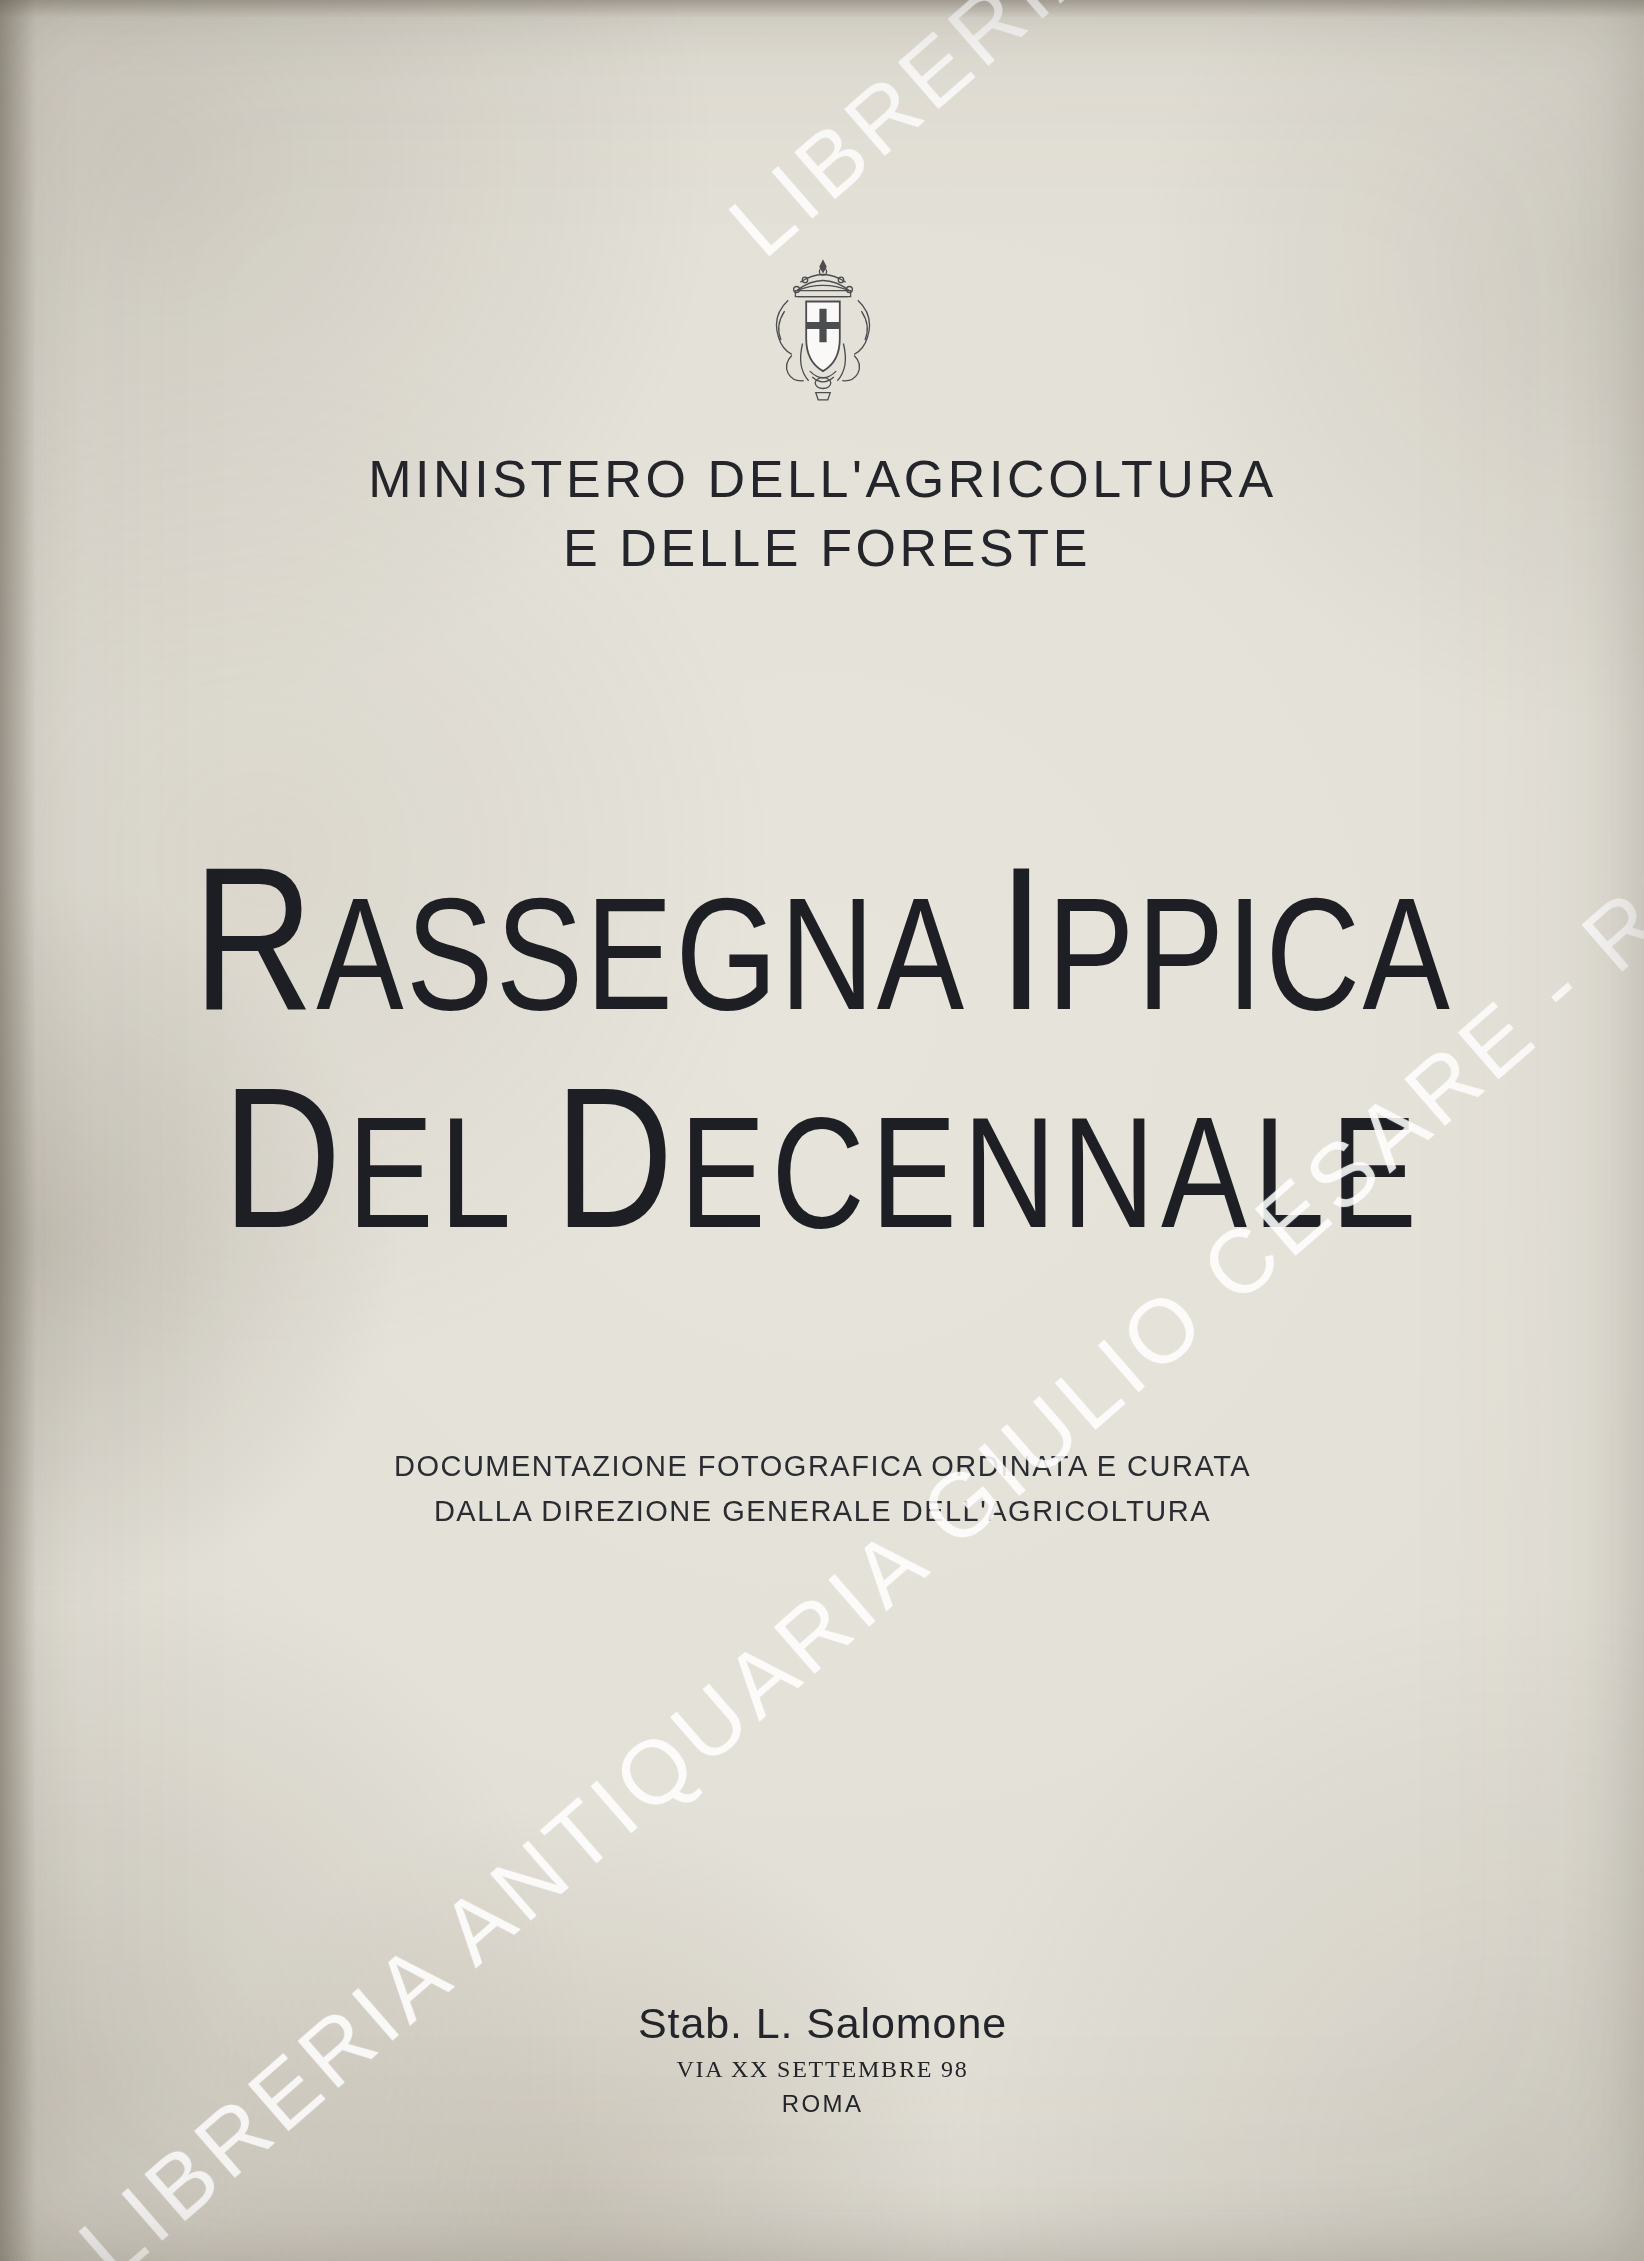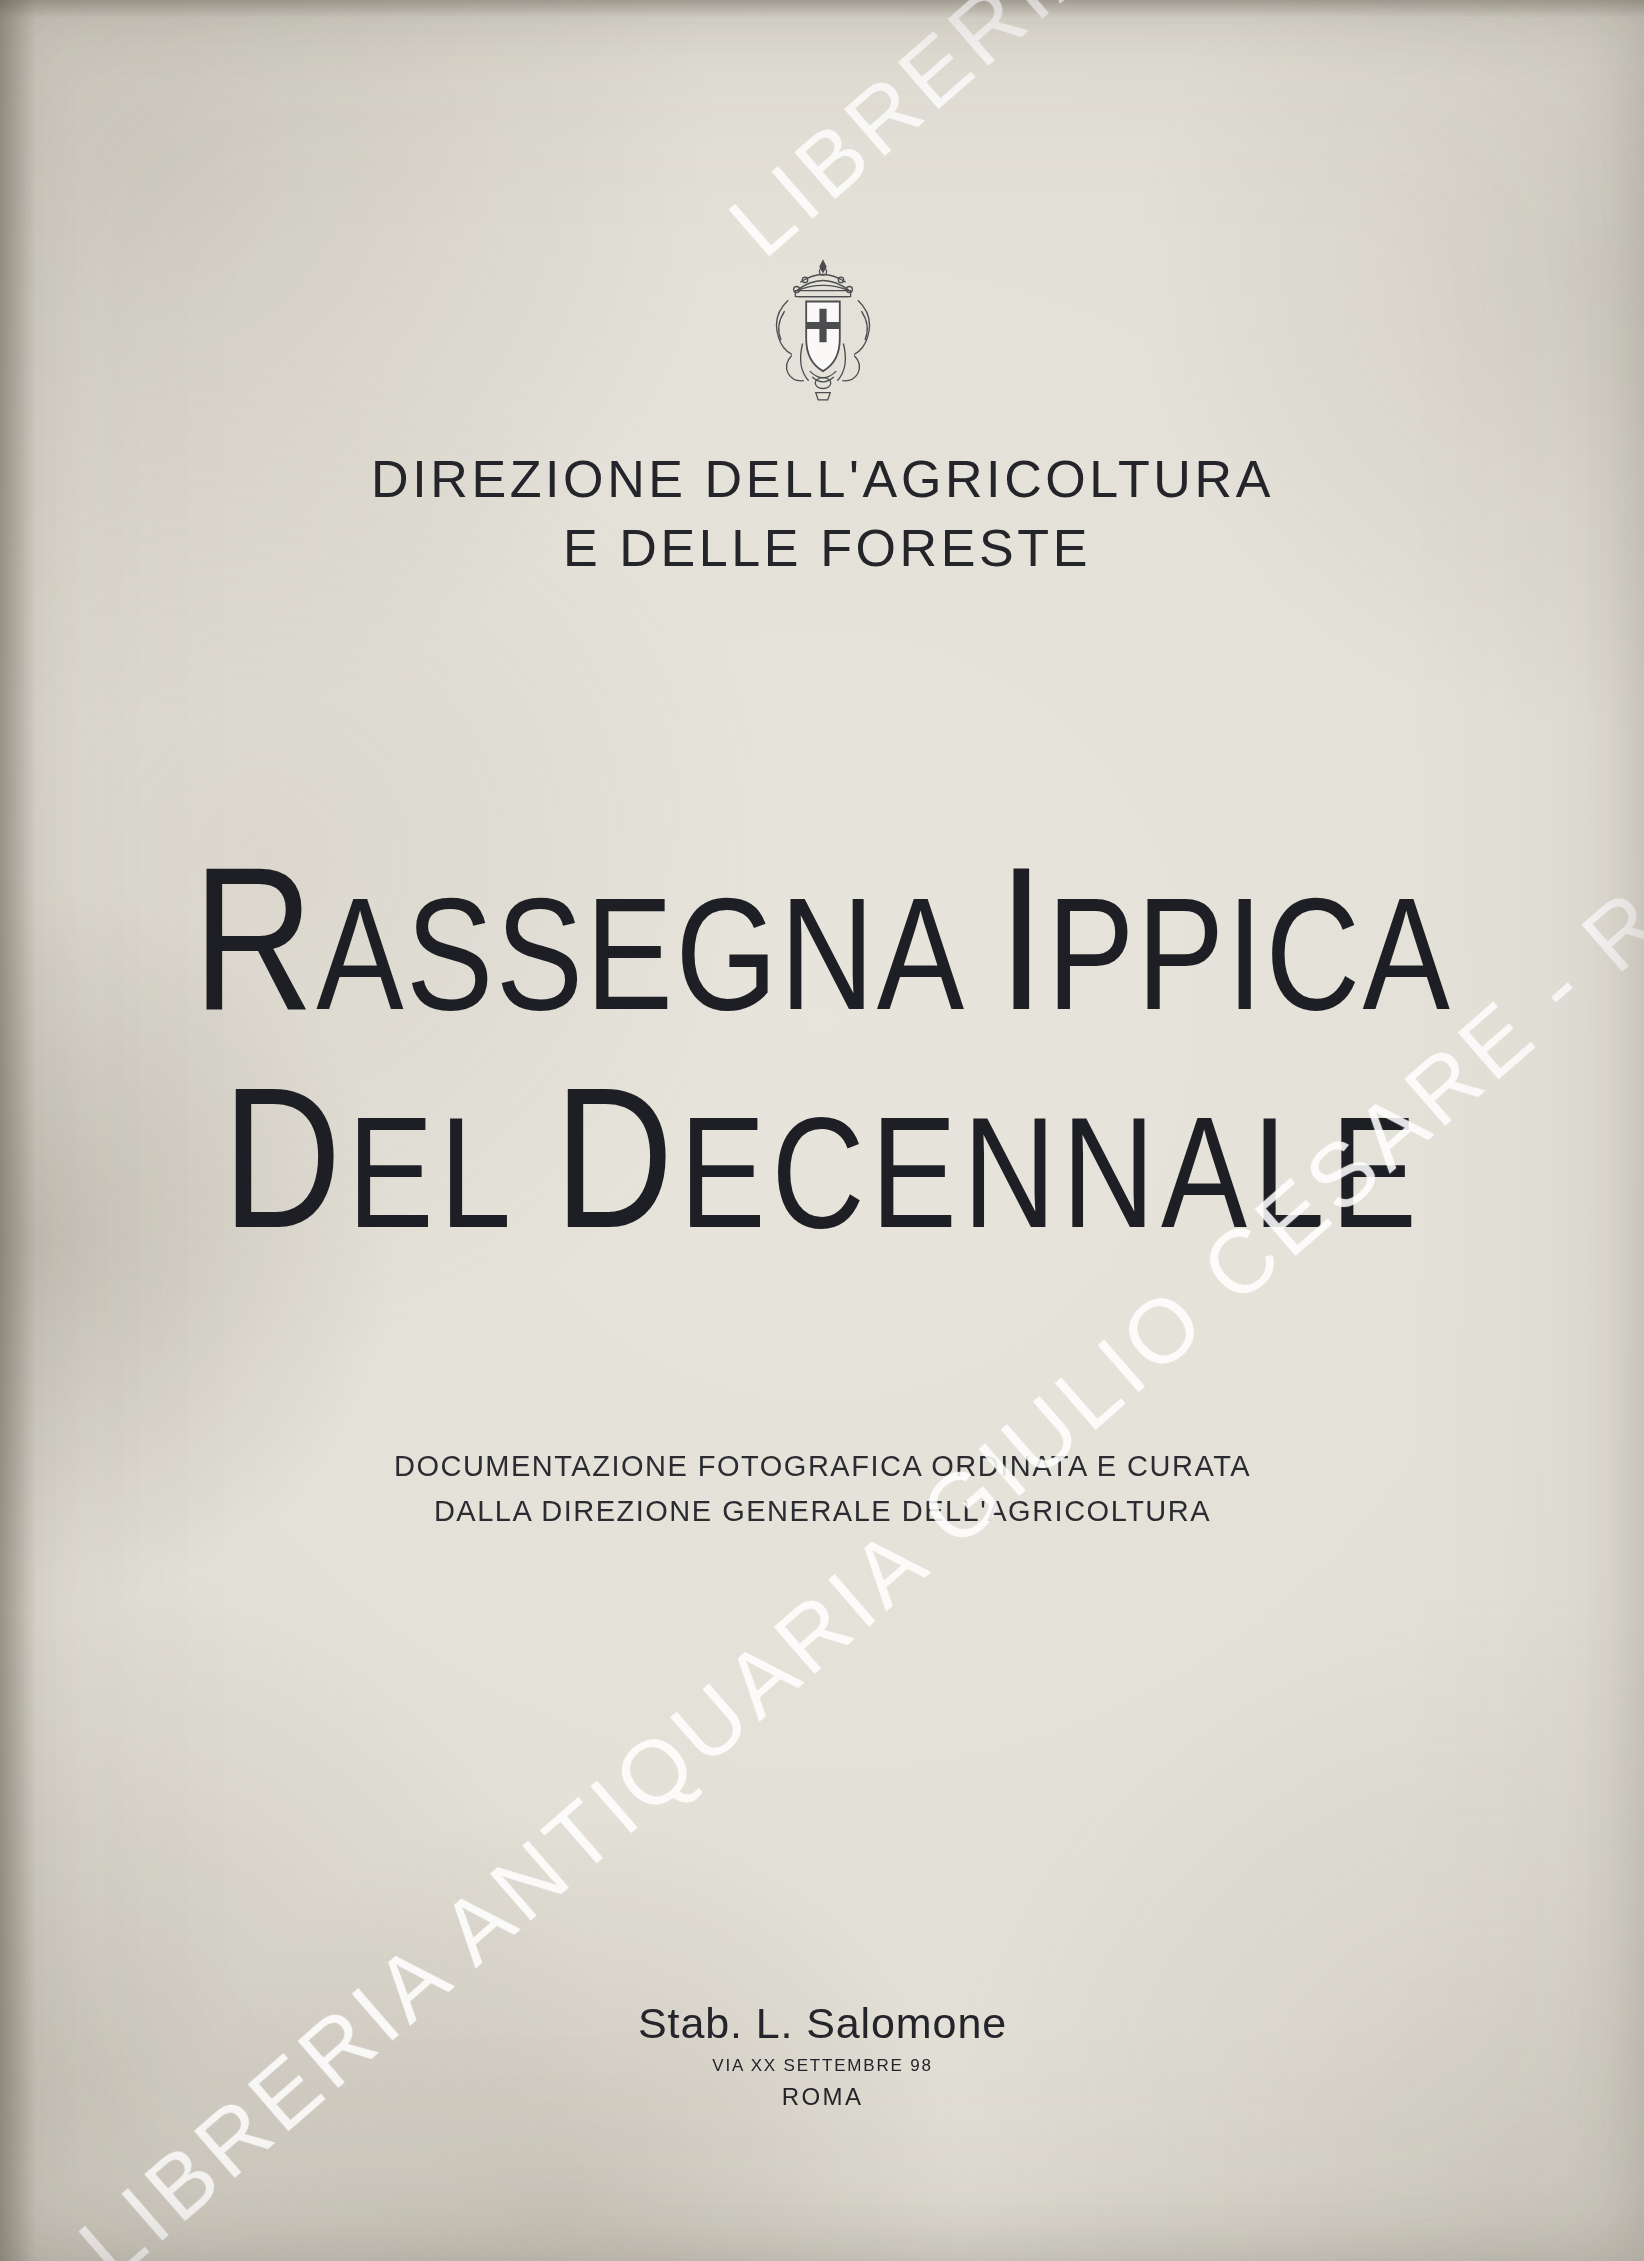--- a/index.html
+++ b/index.html
@@ -130,23 +130,24 @@
     text-align: center;
     color: #23252a;
     margin-top: 8px;
   }
   .imprint .pub {
     font-size: 43px;
     letter-spacing: 0.9px;
     line-height: 1.1;
   }
   .imprint .addr {
-    font-size: 17px;
+    font-size: 24px;
     letter-spacing: 1.8px;
     margin-top: 8.4px;
+    font-family: Liberation Serif, serif;
   }
   .imprint .city {
     font-size: 24px;
     letter-spacing: 2.4px;
     margin-top: 7.2px;
   }
 
   
   .wm {
     position: absolute;
@@ -214,21 +215,21 @@
         <path d="M112 206 q18 16 36 0"></path>
         <ellipse cx="130" cy="216" rx="13" ry="9"></ellipse>
         <path d="M118 232 h24 l-4 12 h-16 z"></path>
         <path d="M96 150 q-10 40 10 62"></path>
         <path d="M164 150 q10 40 -10 62"></path>
       </g>
     </svg>
   </div>
 
   <div class="ministry">
-    <span class="l1">DIREZIONE DELL'AGRICOLTURA</span>
+    <span class="l1">MINISTERO DELL'AGRICOLTURA</span>
     <span class="l2">E DELLE FORESTE</span>
   </div>
 
   <div class="title-main">
     <span class="row1"><span class="cap">R</span><span>ASSEGNA </span><span class="cap">I</span><span>PPICA</span></span>
     <span class="row2"><span class="cap">D</span><span>EL </span><span class="cap">D</span><span>ECENNALE</span></span>
   </div>
 
   <div class="subtitle">
     <span>DOCUMENTAZIONE FOTOGRAFICA ORDINATA E CURATA</span>

